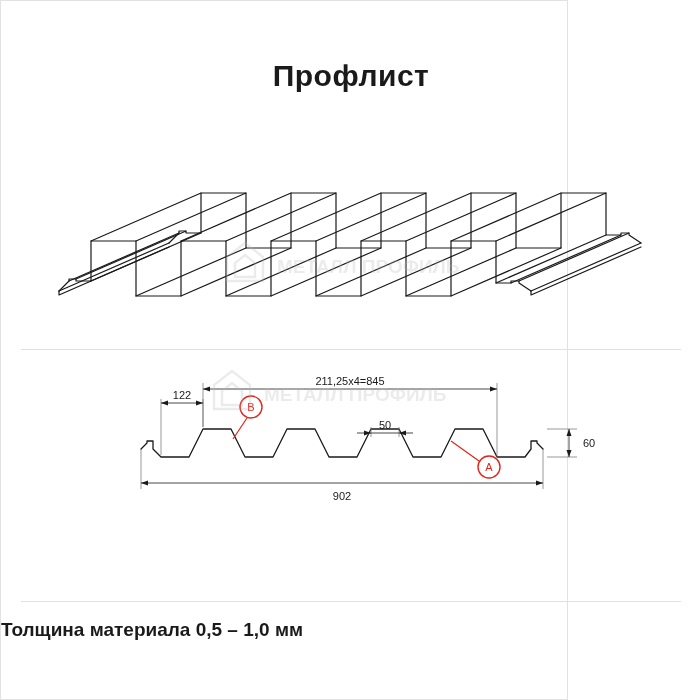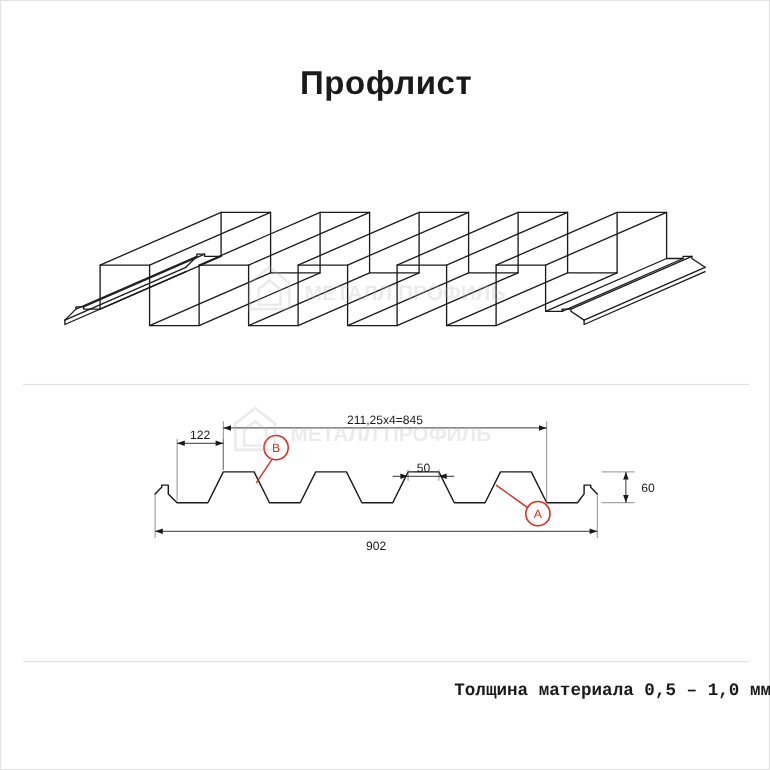--- a/index.html
+++ b/index.html
@@ -10,21 +10,21 @@
   body {
     width: 700px;
     height: 700px;
     font-family: "Liberation Sans", sans-serif;
     color: #1a1a1a;
     position: relative;
     overflow: hidden;
   }
   .page {
     position: relative;
-    width: 700px;
+    width: 568px;
     height: 700px;
     box-sizing: border-box;
     border: 1px solid #e2e2e2;
   }
   .title {
     position: absolute;
     top: 58px;
     left: 0;
     width: 700px;
     text-align: center;
@@ -57,25 +57,24 @@
     top: 600px;
     width: 660px;
     height: 1px;
     background: #e0e0e0;
   }
   .footer {
     position: absolute;
     top: 618px;
     left: 0;
     width: 700px;
-    text-align: right;
-    font-size: 16px;
+    text-align: left;
+    font-size: 19px;
     font-weight: bold;
     color: #1a1a1a;
-    font-family: Liberation Mono, monospace;
   }
   .iso-wrap {
     position: absolute;
     left: 30px;
     top: 150px;
     width: 640px;
     height: 190px;
   }
   .draw-wrap {
     position: absolute;

